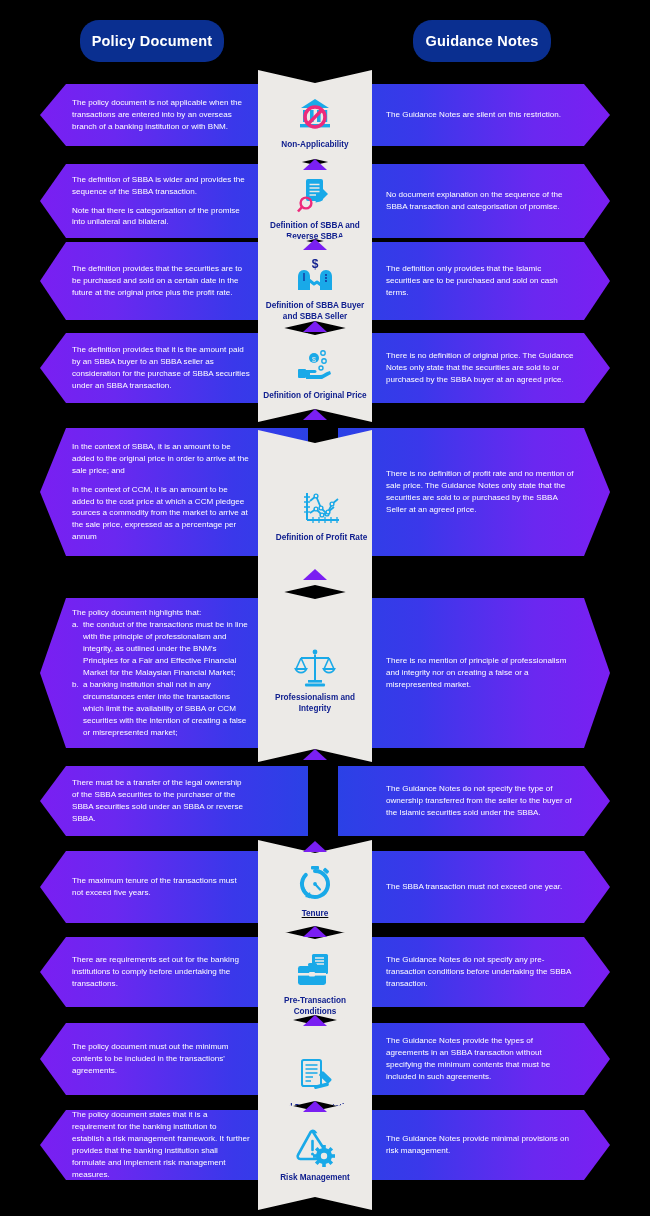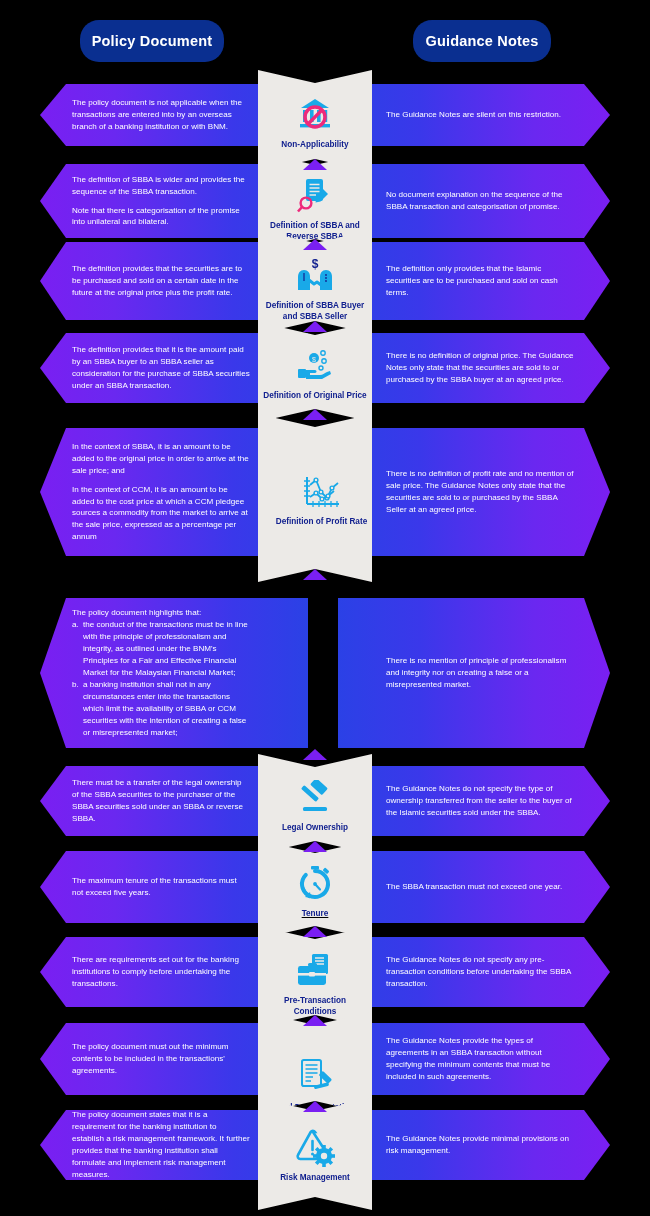--- a/index.html
+++ b/index.html
@@ -350,21 +350,21 @@
      <circle cx="30" cy="13" r="2.2" fill="none" stroke="#19a9e8" stroke-width="1.4"></circle>
      <circle cx="27" cy="20" r="2" fill="none" stroke="#19a9e8" stroke-width="1.4"></circle>
      <rect x="4" y="21" width="8" height="9" rx="1" fill="#19a9e8"></rect>
      <path d="M12 22 h9 c2 0 2 3 0 3 h-5 v2 h10 c3 0 4-2 7-3 l3-1 l1 3 l-9 5 h-16 z" fill="#19a9e8"></path>
    </svg>
         </div>
         <div class="icon-label">Definition of Original Price</div>
       </div>
     </div>
     <div class="connector" style="top: 409px;"></div>
-    <div class="center-card" style="top: 414px; height: 168px; z-index: 5; padding-left: 13px;">
+    <div class="center-card" style="top: 430px; height: 168px; z-index: 5; padding-left: 13px;">
       <div class="center-inner" style="margin-top: 57px;">
         <div class="icon-wrap">
           <svg width="42" height="36" viewBox="0 0 42 36">
      <line x1="6" y1="3" x2="6" y2="30" stroke="#19a9e8" stroke-width="2"></line>
      <line x1="6" y1="30" x2="38" y2="30" stroke="#19a9e8" stroke-width="2"></line>
      <g stroke="#19a9e8" stroke-width="1.3">
        <line x1="3" y1="7" x2="9" y2="7"></line>
               <line x1="3" y1="12" x2="9" y2="12"></line>
        <line x1="3" y1="17" x2="9" y2="17"></line>
               <line x1="3" y1="22" x2="9" y2="22"></line>
@@ -384,33 +384,41 @@
        <circle cx="15" cy="19" r="1.9"></circle>
               <circle cx="21" cy="25" r="1.9"></circle>
        <circle cx="27" cy="22" r="1.9"></circle>
      </g>
    </svg>
         </div>
         <div class="icon-label">Definition of Profit Rate</div>
       </div>
     </div>
     <div class="connector" style="top: 569px;"></div>
+    <div class="center-card" style="top: 586px; height: 176px; z-index: 5;">
+      <div class="center-inner" style="margin-top: 61px;">
+        <div class="icon-wrap">
+          <svg width="42" height="42" viewBox="0 0 42 42">
+     <circle cx="21" cy="5" r="2.4" fill="#19a9e8"></circle>
+     <line x1="21" y1="7.5" x2="21" y2="33" stroke="#19a9e8" stroke-width="2"></line>
+     <line x1="7" y1="11" x2="35" y2="11" stroke="#19a9e8" stroke-width="2"></line>
+     <line x1="7" y1="11" x2="2" y2="22" stroke="#19a9e8" stroke-width="1.6"></line>
+     <line x1="7" y1="11" x2="12" y2="22" stroke="#19a9e8" stroke-width="1.6"></line>
+     <path d="M1.5 22 a6 6 0 0 0 11 0 z" fill="none" stroke="#19a9e8" stroke-width="1.8"></path>
+     <line x1="35" y1="11" x2="30" y2="22" stroke="#19a9e8" stroke-width="1.6"></line>
+     <line x1="35" y1="11" x2="40" y2="22" stroke="#19a9e8" stroke-width="1.6"></line>
+     <path d="M29.5 22 a6 6 0 0 0 11 0 z" fill="none" stroke="#19a9e8" stroke-width="1.8"></path>
+     <rect x="14" y="33" width="14" height="2.6" fill="#19a9e8"></rect>
+     <rect x="11" y="36.5" width="20" height="3" rx="1" fill="#19a9e8"></rect>
+   </svg>
+        </div>
+        <div class="icon-label">Professionalism and Integrity</div>
+      </div>
+    </div>
     <div class="connector" style="top: 749px;"></div>
-    <div class="center-card" style="top: 754px; height: 100px; z-index: 5;">
-      <div class="center-inner" style="margin-top: 23px;">
-        <div class="icon-wrap">
-          <svg width="40" height="36" viewBox="0 0 40 36">
-     <rect x="16" y="2" width="16" height="9" rx="1.6" transform="rotate(42 24 6.5)" fill="#19a9e8"></rect>
-     <rect x="5" y="11" width="20" height="5" rx="1.4" transform="rotate(42 15 13.5)" fill="#19a9e8"></rect>
-     <rect x="8" y="27" width="24" height="4" rx="1.6" fill="#19a9e8"></rect>
-   </svg>
-        </div>
-        <div class="icon-label">Legal Ownership</div>
-      </div>
-    </div>
     <div class="connector" style="top: 841px;"></div>
     <div class="center-card" style="top: 840px; height: 99px; z-index: 5;">
       <div class="center-inner" style="margin-top: 22.5px; text-decoration: underline;">
         <div class="icon-wrap">
           <svg width="40" height="40" viewBox="0 0 40 40">
      <rect x="16" y="2" width="8" height="3.6" rx="1" fill="#19a9e8"></rect>
      <rect x="28" y="5" width="6" height="3.6" rx="1" transform="rotate(42 31 6.8)" fill="#19a9e8"></rect>
      <path d="M20 7 a13 13 0 1 1 -9.2 3.8" fill="none" stroke="#19a9e8" stroke-width="4" stroke-linecap="round"></path>
      <circle cx="20" cy="20" r="1.9" fill="#19a9e8"></circle>
      <line x1="20" y1="20" x2="25" y2="25.5" stroke="#19a9e8" stroke-width="2.2" stroke-linecap="round"></line>

